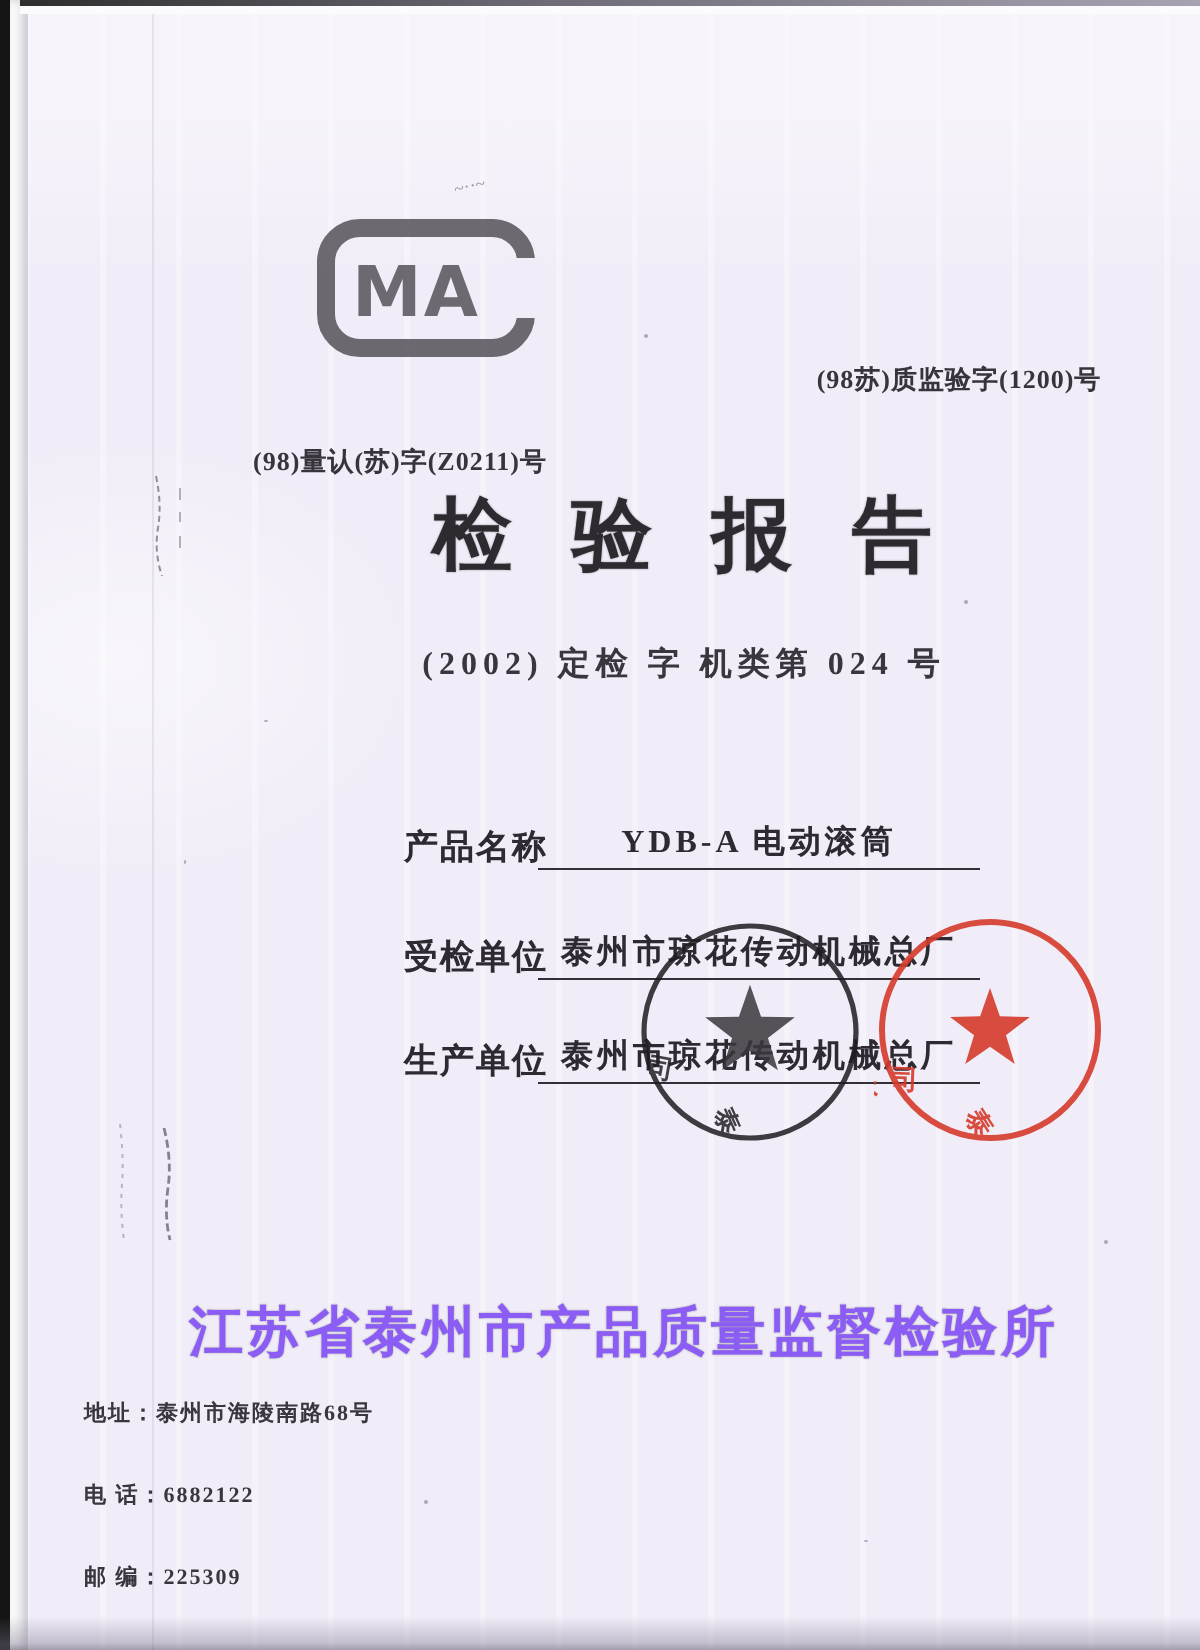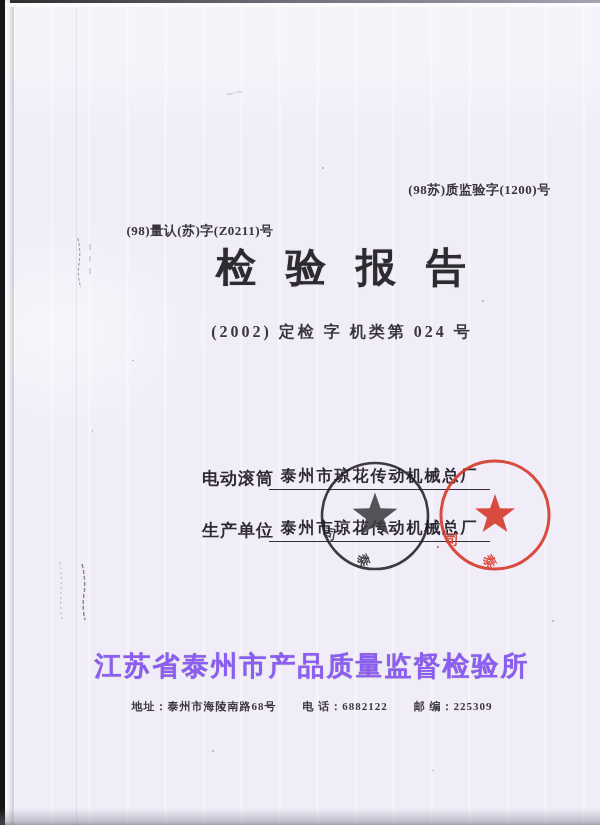--- a/index.html
+++ b/index.html
@@ -48,41 +48,54 @@
 
   
   .seal{position:absolute;}
 
   
   .institute{position:absolute;left:30px;width:540px;top:648px;text-align:center;
      font-size:27px;font-weight:bold;color:#8b5cf6;letter-spacing:2px;white-space:nowrap;
      text-shadow:0 0 1px rgba(51,47,54,.5);}
   .contact{position:absolute;left:30px;width:540px;top:699px;display:flex;
      justify-content:center;gap:26px;font-size:11px;font-weight:bold;color:#3a363e;
-     letter-spacing:1px;white-space:nowrap;}
+     letter-spacing:1px;white-space:nowrap;flex-direction:column;}
 
   .speck{position:absolute;border-radius:50%;background:rgba(70,60,85,.4);}
   .smudge{position:absolute;color:rgba(70,62,80,.55);font-size:9px;transform:rotate(-12deg);}
 </style>
 </head>
 <body>
 
 <div class="scan">
   <div class="paper">
     <div class="paper-streaks"></div>
 
+    <div class="mark" style="left:144px;top:104px;width:116px;height:78px;">
+      <svg width="116" height="78" viewBox="0 0 116 78">
+        <g opacity="0.82">
+          <rect x="7" y="10" width="100" height="60" rx="17" fill="none" stroke="#4f4c52" stroke-width="9"></rect>
+          <rect x="98" y="25" width="18" height="30" fill="#f1edf8"></rect>
+          <text x="52" y="54" text-anchor="middle" font-family="'DejaVu Sans',sans-serif" font-size="35" font-weight="bold" letter-spacing="1" fill="#504d54">MA</text>
+        </g>
+      </svg>
+    </div>
     <div class="mark-caption" style="left:73px;top:181px;width:230px;margin-top:41px;">(98)量认(苏)字(Z0211)号</div>
 
     <div class="mark-caption" style="left:345px;top:181px;width:245px;">(98苏)质监验字(1200)号</div>
 
     <div class="title">检 验 报 告</div>
     <div class="report-no">(2002) 定检 字 机类第  024 号</div>
 
+    <div class="form-row" style="top:412px;">
+      <span class="row-label">产品名称</span>
+      <span class="row-value">YDB-A 电动滚筒</span>
+    </div>
     <div class="form-row" style="top:467px;">
-      <span class="row-label">电动滚筒</span>
+      <span class="row-label">受检单位</span>
       <span class="row-value">泰州市琼花传动机械总厂</span>
     </div>
     <div class="form-row" style="top:519px;font-family:Liberation Mono, monospace;">
       <span class="row-label">生产单位</span>
       <span class="row-value">泰州市琼花传动机械总厂</span>
     </div>
 
     <div class="seal" style="left:306px;top:459px;">
       <svg width="114" height="114" viewBox="-57 -57 114 114">
         <g opacity="0.85">

